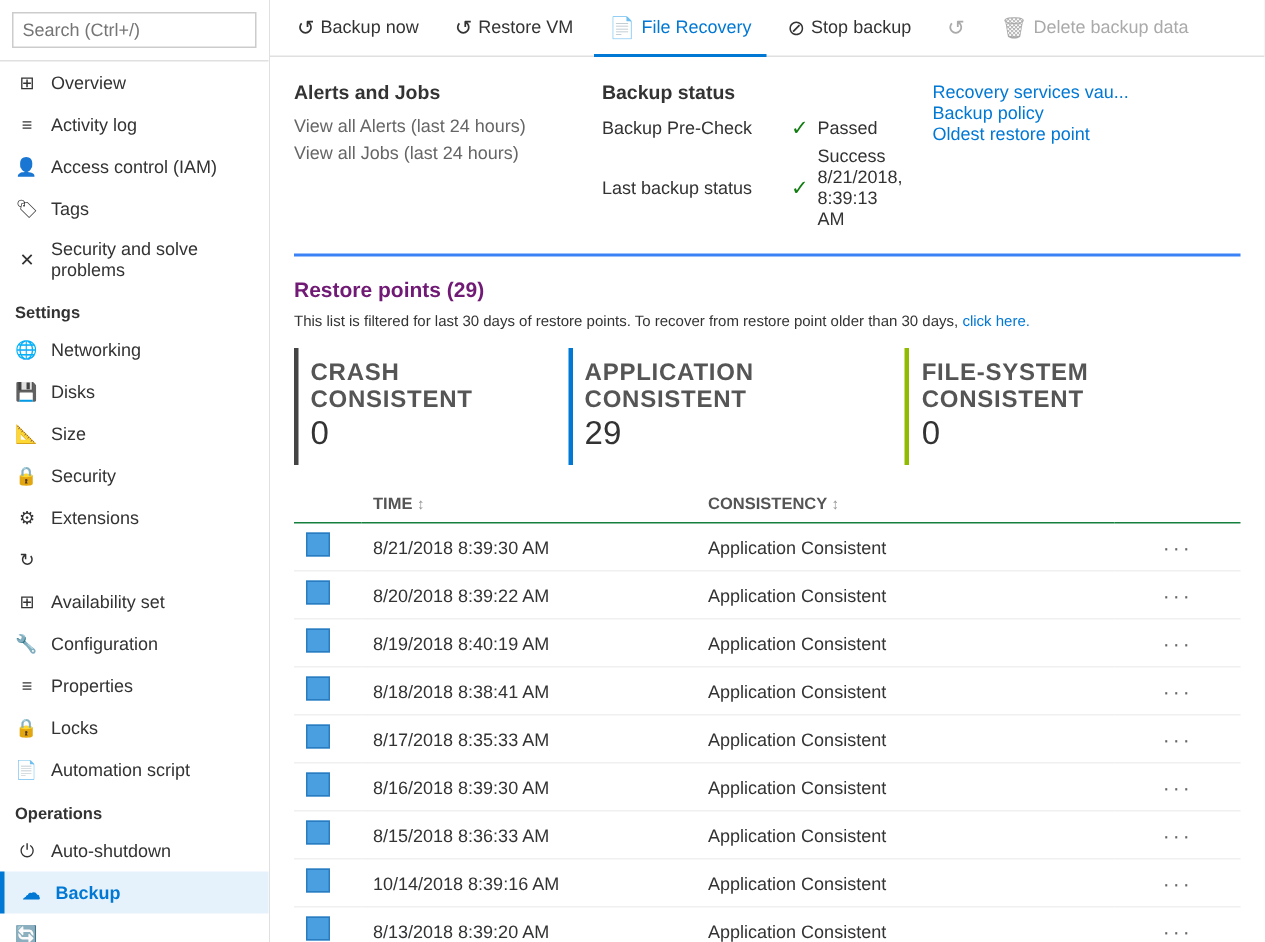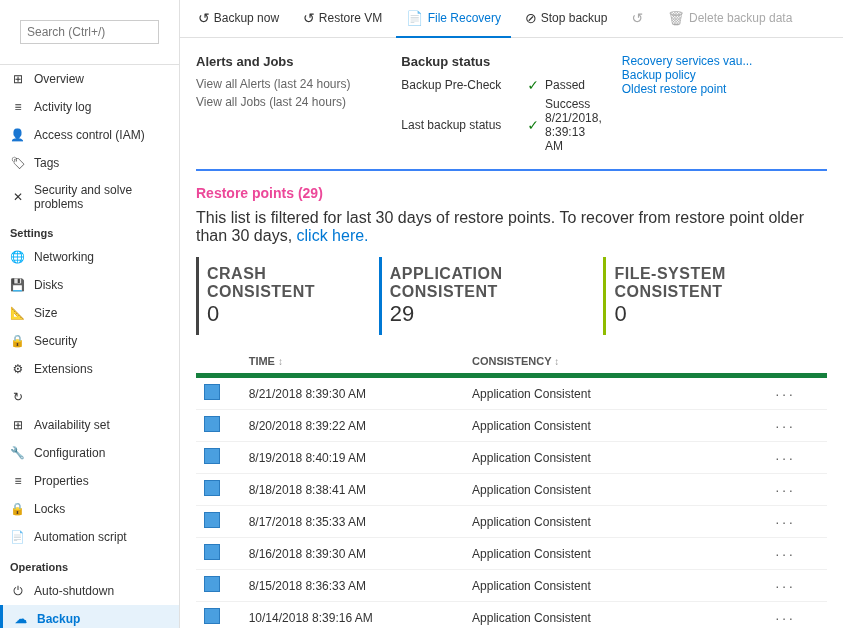--- a/index.html
+++ b/index.html
@@ -1,20 +1,20 @@
 <!DOCTYPE html>
 <html><head>
   <meta charset="utf-8">
   <style>
     * { box-sizing: border-box; margin: 0; padding: 0; }
     body { font-family: 'Segoe UI', Arial, sans-serif; font-size: 12px; background: #f2f2f2; display: flex; height: 628px; width: 843px; overflow: hidden; }
 
     
     .sidebar { width: 180px; background: #fff; border-right: 1px solid #e0e0e0; display: flex; flex-direction: column; overflow-y: auto; flex-shrink: 0; }
-    .search-box { padding: 20px; border-bottom: 1px solid #e0e0e0; }
+    .search-box { padding: 8px; border-bottom: 1px solid #e0e0e0; }
     .search-box input { width: 100%; border: 1px solid #ccc; padding: 4px 6px; font-size: 12px; color: #666; }
     .sidebar-item { display: flex; align-items: center; padding: 6px 10px; cursor: pointer; color: #333; font-size: 12px; }
     .sidebar-item.active { background: #e6f2fb; color: #0078d4; font-weight: 600; border-left: 3px solid #0078d4; }
     .sidebar-item .icon { width: 16px; height: 16px; margin-right: 8px; display: inline-flex; align-items: center; justify-content: center; flex-shrink: 0; }
     .sidebar-section { font-size: 11px; font-weight: 700; color: #333; padding: 10px 10px 4px 10px; text-transform: none; }
 
     
     .main { flex: 1; display: flex; flex-direction: column; overflow: hidden; background: #f2f2f2; }
 
     
@@ -33,36 +33,36 @@
     .panel h3 { font-size: 13px; font-weight: 600; color: #333; margin-bottom: 8px; }
     .panel-link { color: #0078d4; text-decoration: none; font-size: 12px; display: block; margin-bottom: 4px; cursor: pointer; }
     .panel-link span { color: #666; }
     .status-row { display: flex; align-items: center; gap: 6px; margin-bottom: 4px; font-size: 12px; }
     .status-label { color: #333; min-width: 120px; }
     .status-check { color: #107c10; font-size: 14px; }
     .status-value { color: #333; }
     .summary-label { font-size: 12px; color: #0078d4; cursor: pointer; }
 
     
-    .section-title { font-size: 14px; font-weight: 600; color: #ec4899; margin-bottom: 8px; }
-    .filter-info { font-size: 16px; color: #333; margin-bottom: 12px; }
+    .section-title { font-size: 14px; font-weight: 600; color: #701a75; margin-bottom: 8px; }
+    .filter-info { font-size: 10px; color: #333; margin-bottom: 12px; }
     .filter-info a { color: #0078d4; cursor: pointer; }
 
     
     .consistency-bars { display: flex; gap: 0; margin-bottom: 14px; }
     .cons-bar { padding: 8px 16px 8px 8px; border-left: 3px solid #666; margin-right: 20px; }
     .cons-bar.dark { border-left-color: #444; }
     .cons-bar.blue { border-left-color: #0078d4; }
     .cons-bar.olive { border-left-color: #8fbc00; }
     .cons-bar-label { font-size: 16px; font-weight: 700; color: #555; letter-spacing: 0.5px; text-transform: uppercase; }
     .cons-bar-value { font-size: 22px; font-weight: 300; color: #333; }
 
     
     .restore-table { width: 100%; border-collapse: collapse; }
-    .restore-table th { font-size: 11px; font-weight: 600; color: #555; text-transform: uppercase; padding: 6px 8px; border-bottom: 5px solid #15803d; text-align: left; }
+    .restore-table th { font-size: 11px; font-weight: 600; color: #555; text-transform: uppercase; padding: 6px 8px; border-bottom: 1px solid #15803d; text-align: left; }
     .restore-table td { font-size: 12px; color: #333; padding: 6px 8px; border-bottom: 1px solid #f0f0f0; }
     .sort-icon { color: #999; font-size: 10px; }
     .row-icon { width: 16px; height: 16px; background: #4a9fe0; display: inline-block; border: 1px solid #2a7cc0; }
     .more-btn { color: #666; cursor: pointer; letter-spacing: 2px; font-size: 14px; }
     .col-icon { width: 30px; }
     .col-time { width: 160px; }
     .col-consistency { width: 200px; }
     .col-more { width: 60px; text-align: center; }
 
     

